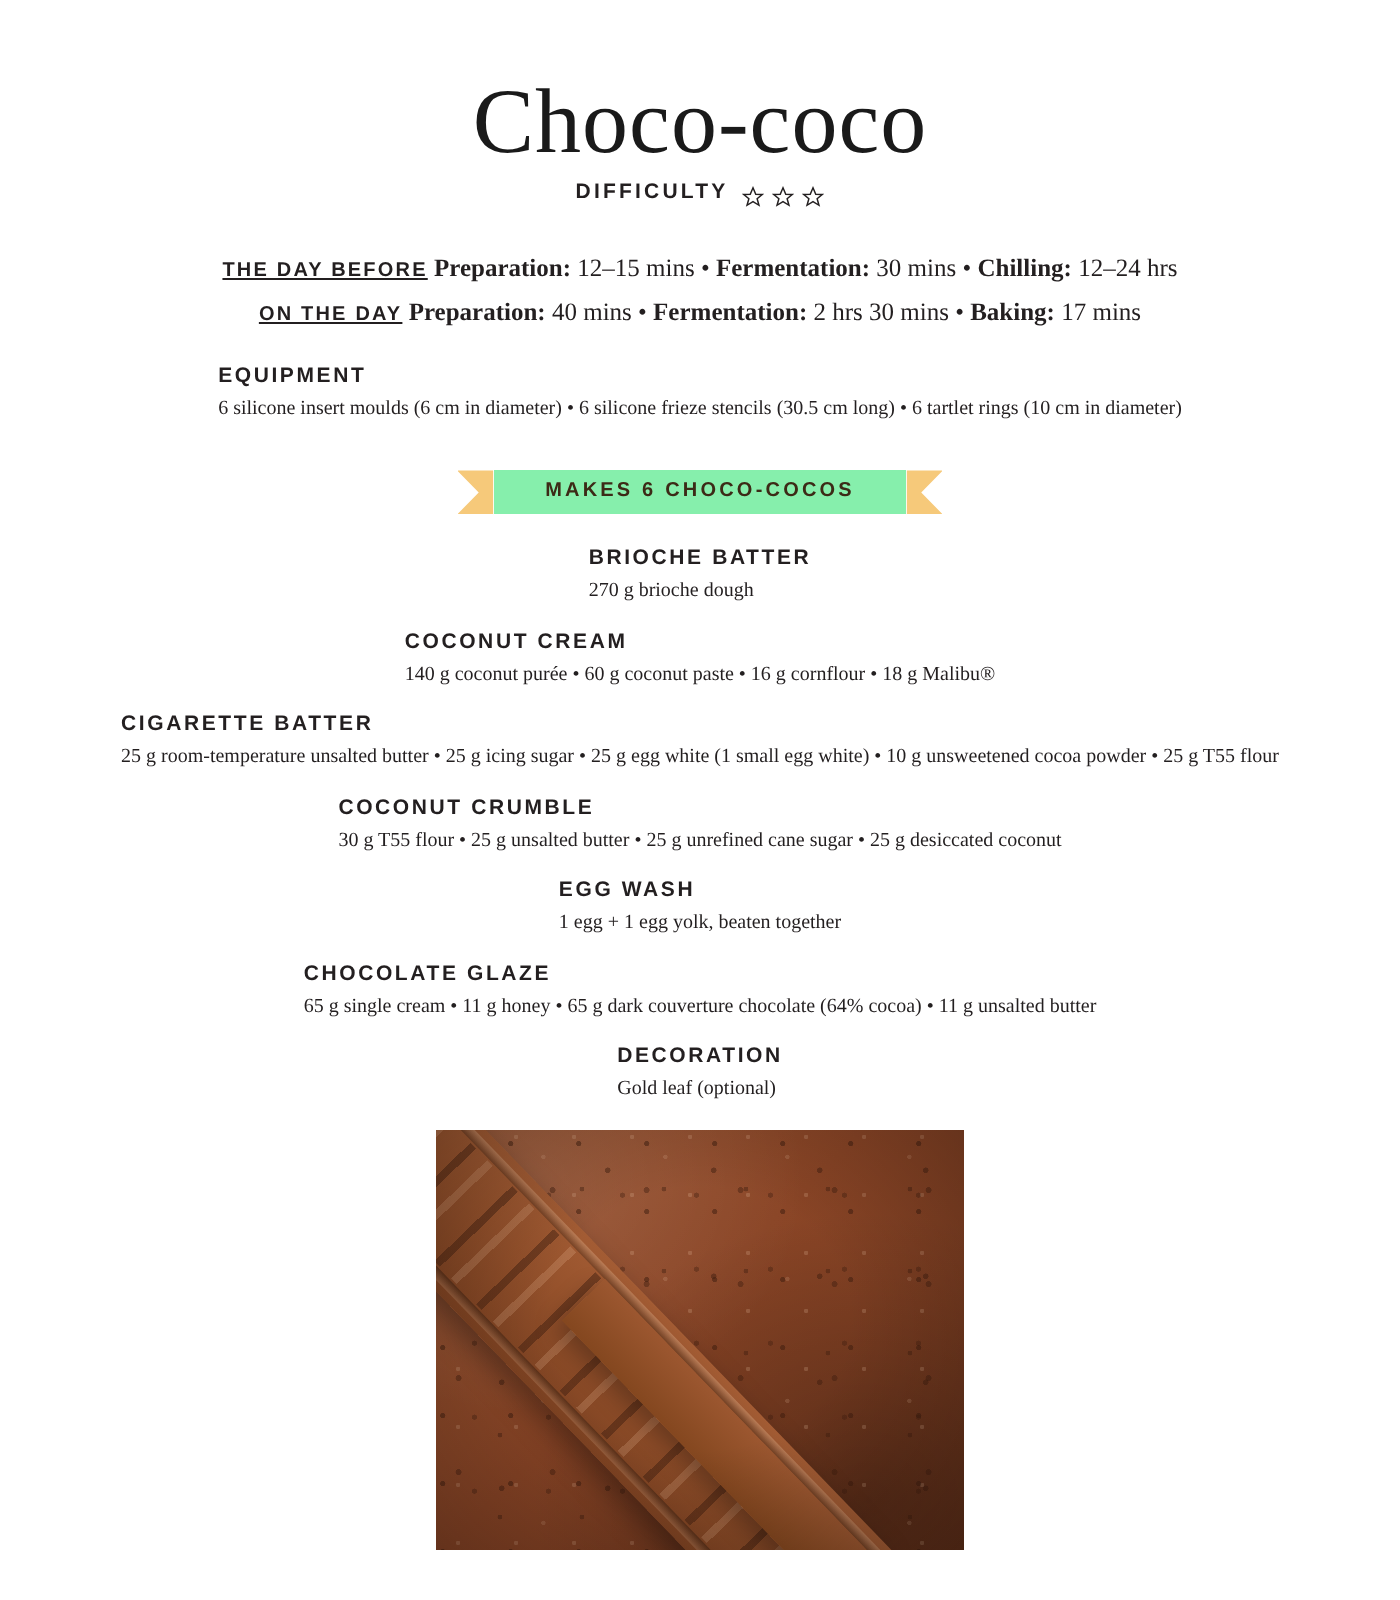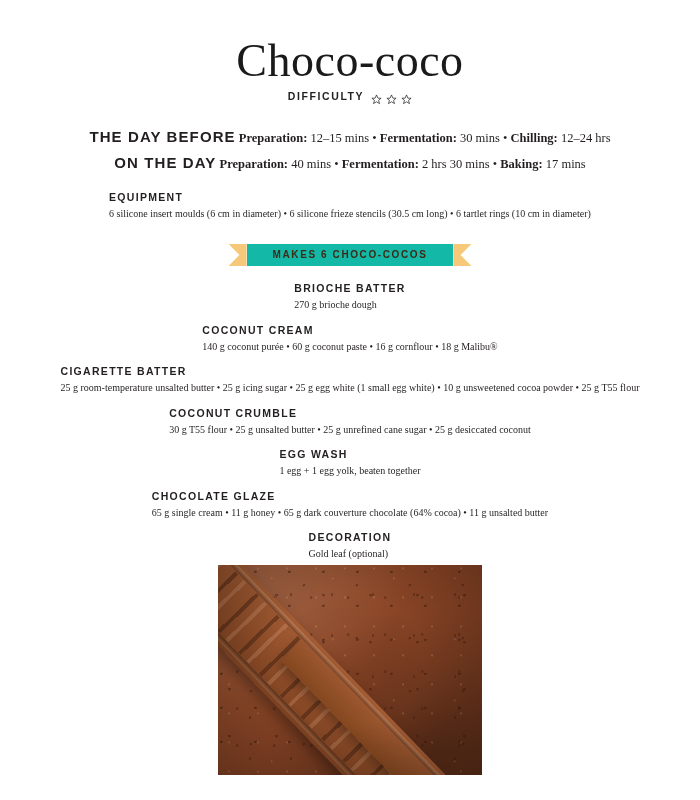--- a/index.html
+++ b/index.html
@@ -65,23 +65,24 @@
 
   
   .timings {
     text-align: center;
     font-size: 12.5px;
     line-height: 1.75;
     margin-bottom: 14px;
   }
   .timings .cap {
     font-family: "Liberation Sans", sans-serif;
-    font-size: 15px;
+    font-size: 10px;
     font-weight: 700;
     letter-spacing: 1.1px;
+    text-decoration: underline;
   }
   .timings b {
     font-weight: 700;
   }
 
   
   .section {
     text-align: left;
     margin-bottom: 11px;
   }
@@ -104,21 +105,21 @@
   .banner-wrap {
     margin: 12px 0 16px 0;
     position: relative;
     height: 22px;
     display: flex;
     align-items: center;
     justify-content: center;
   }
   .banner {
     position: relative;
-    background: #14b8a6;
+    background: #86efac;
     height: 22px;
     line-height: 22px;
     padding: 0 26px;
     font-family: "Liberation Sans", sans-serif;
     font-size: 10px;
     font-weight: 700;
     letter-spacing: 1.6px;
     color: #3c2a16;
     text-align: center;
   }

